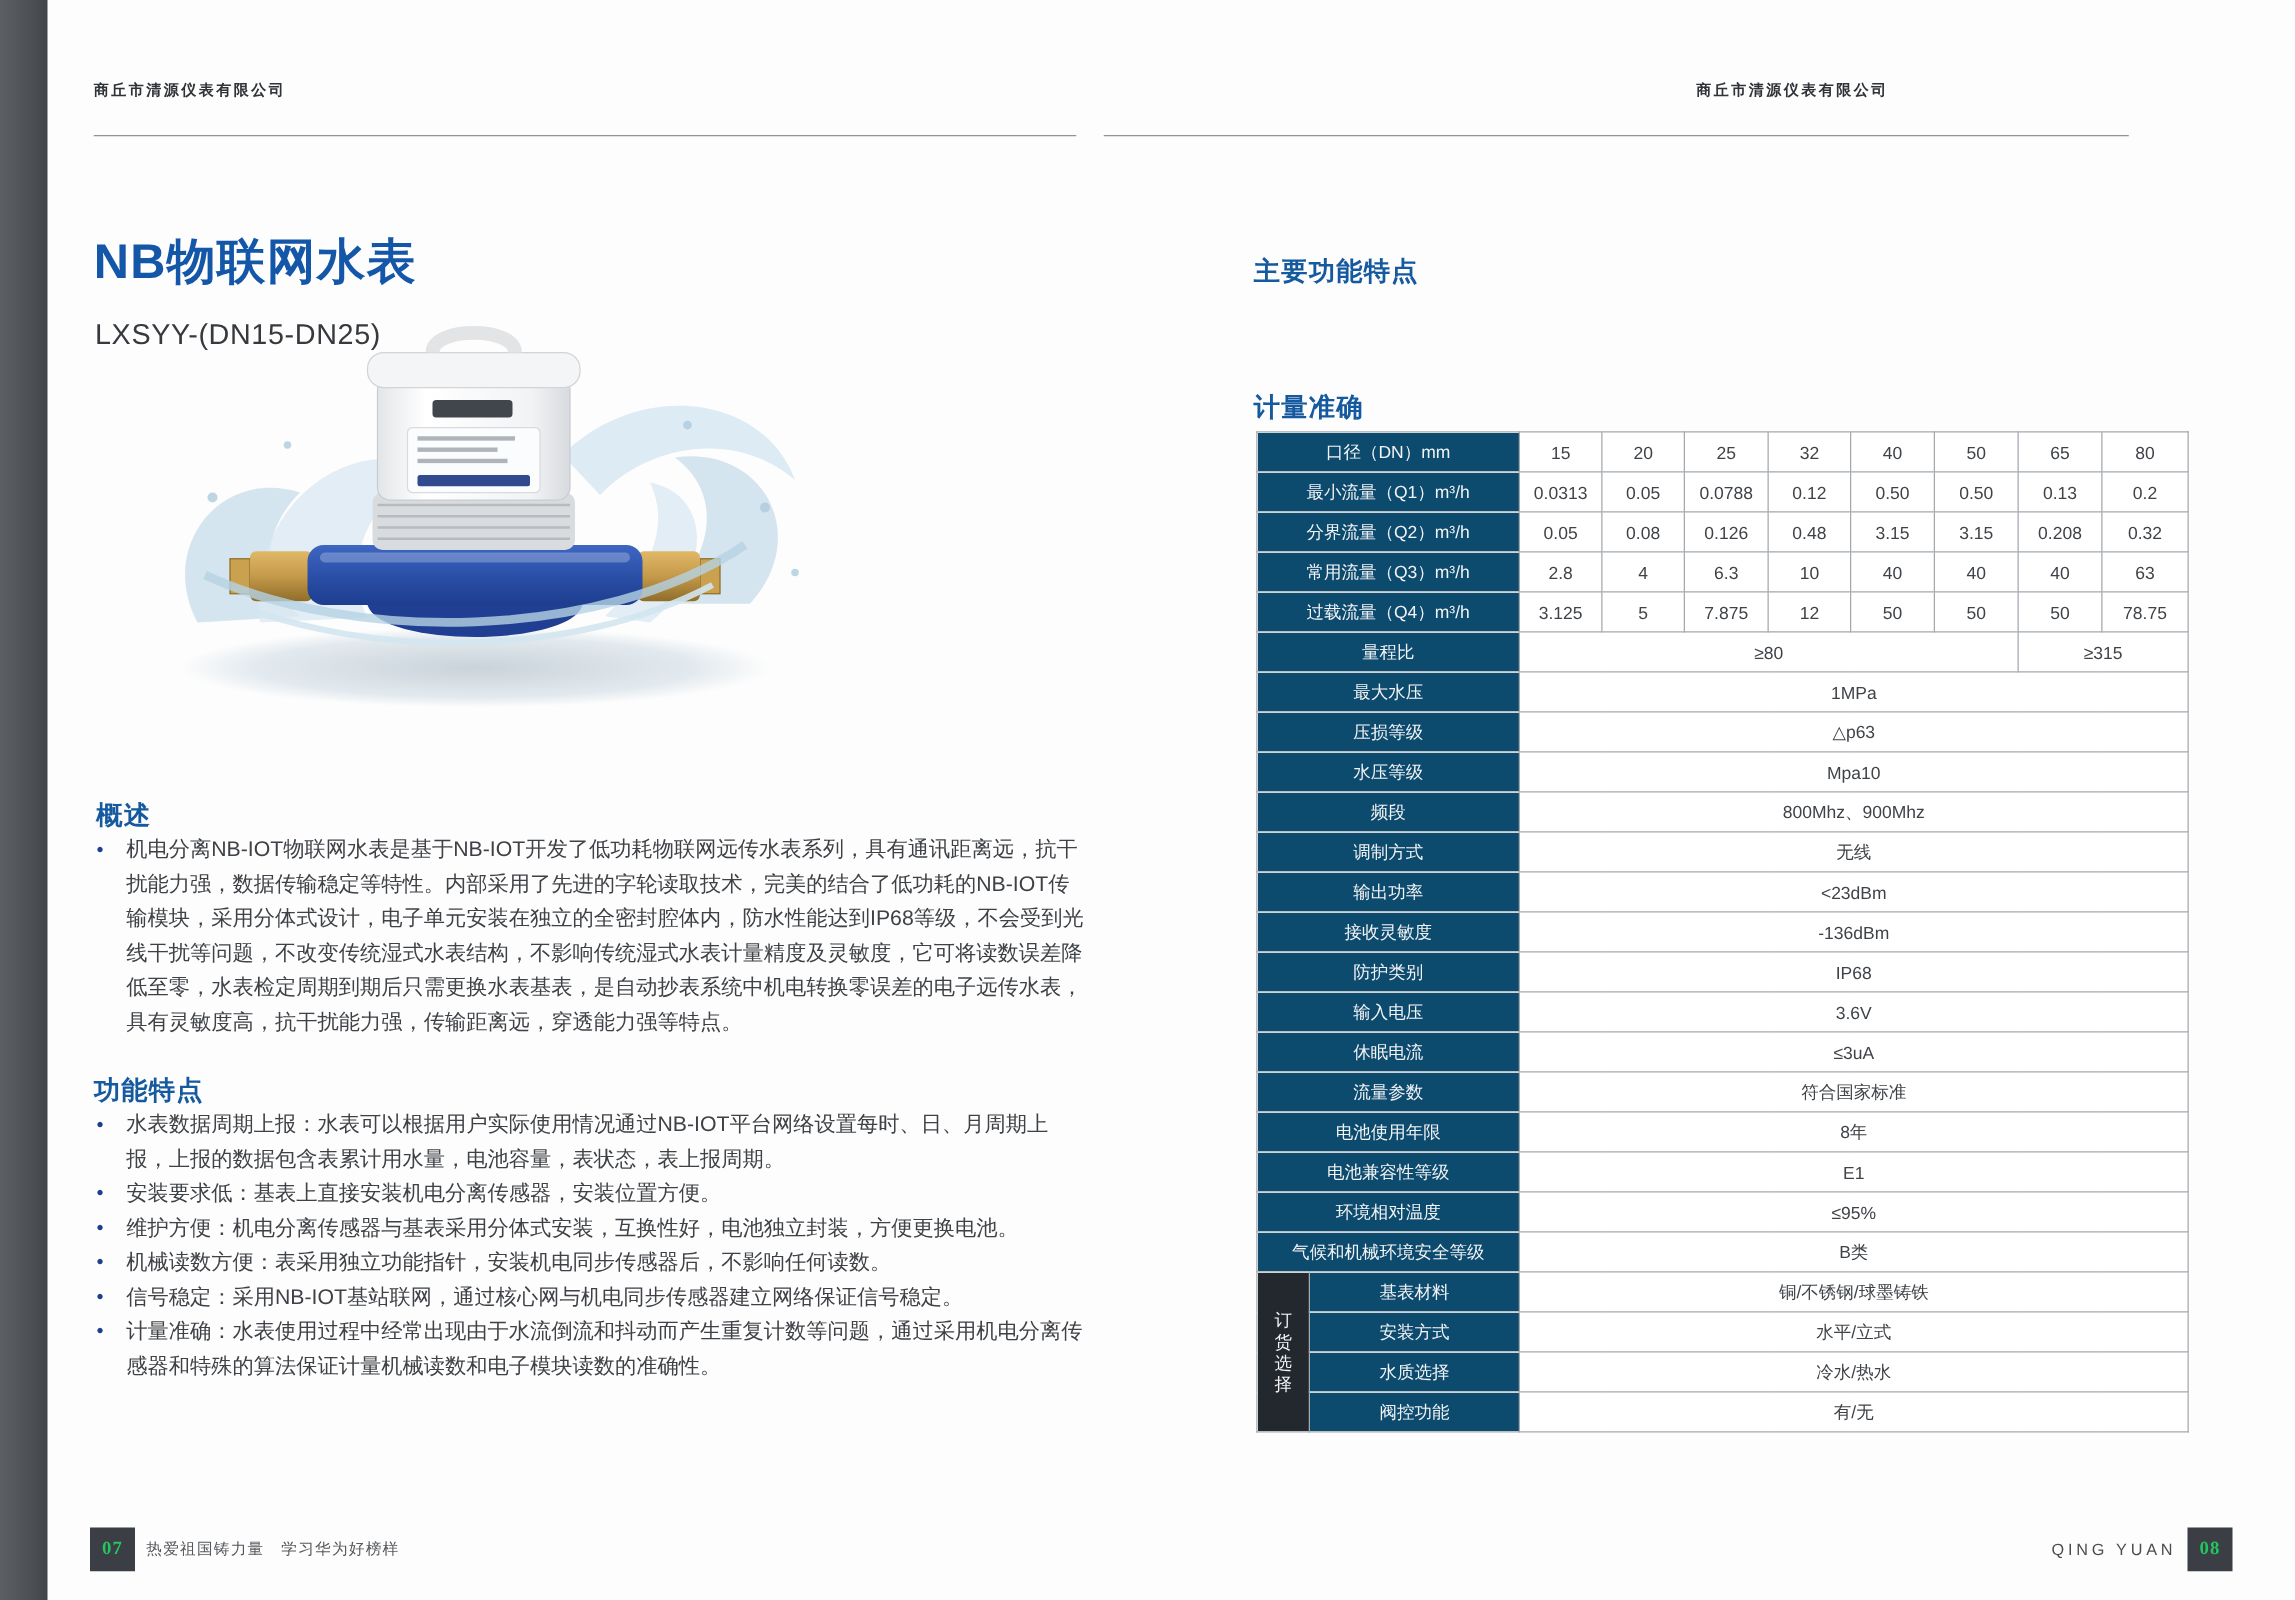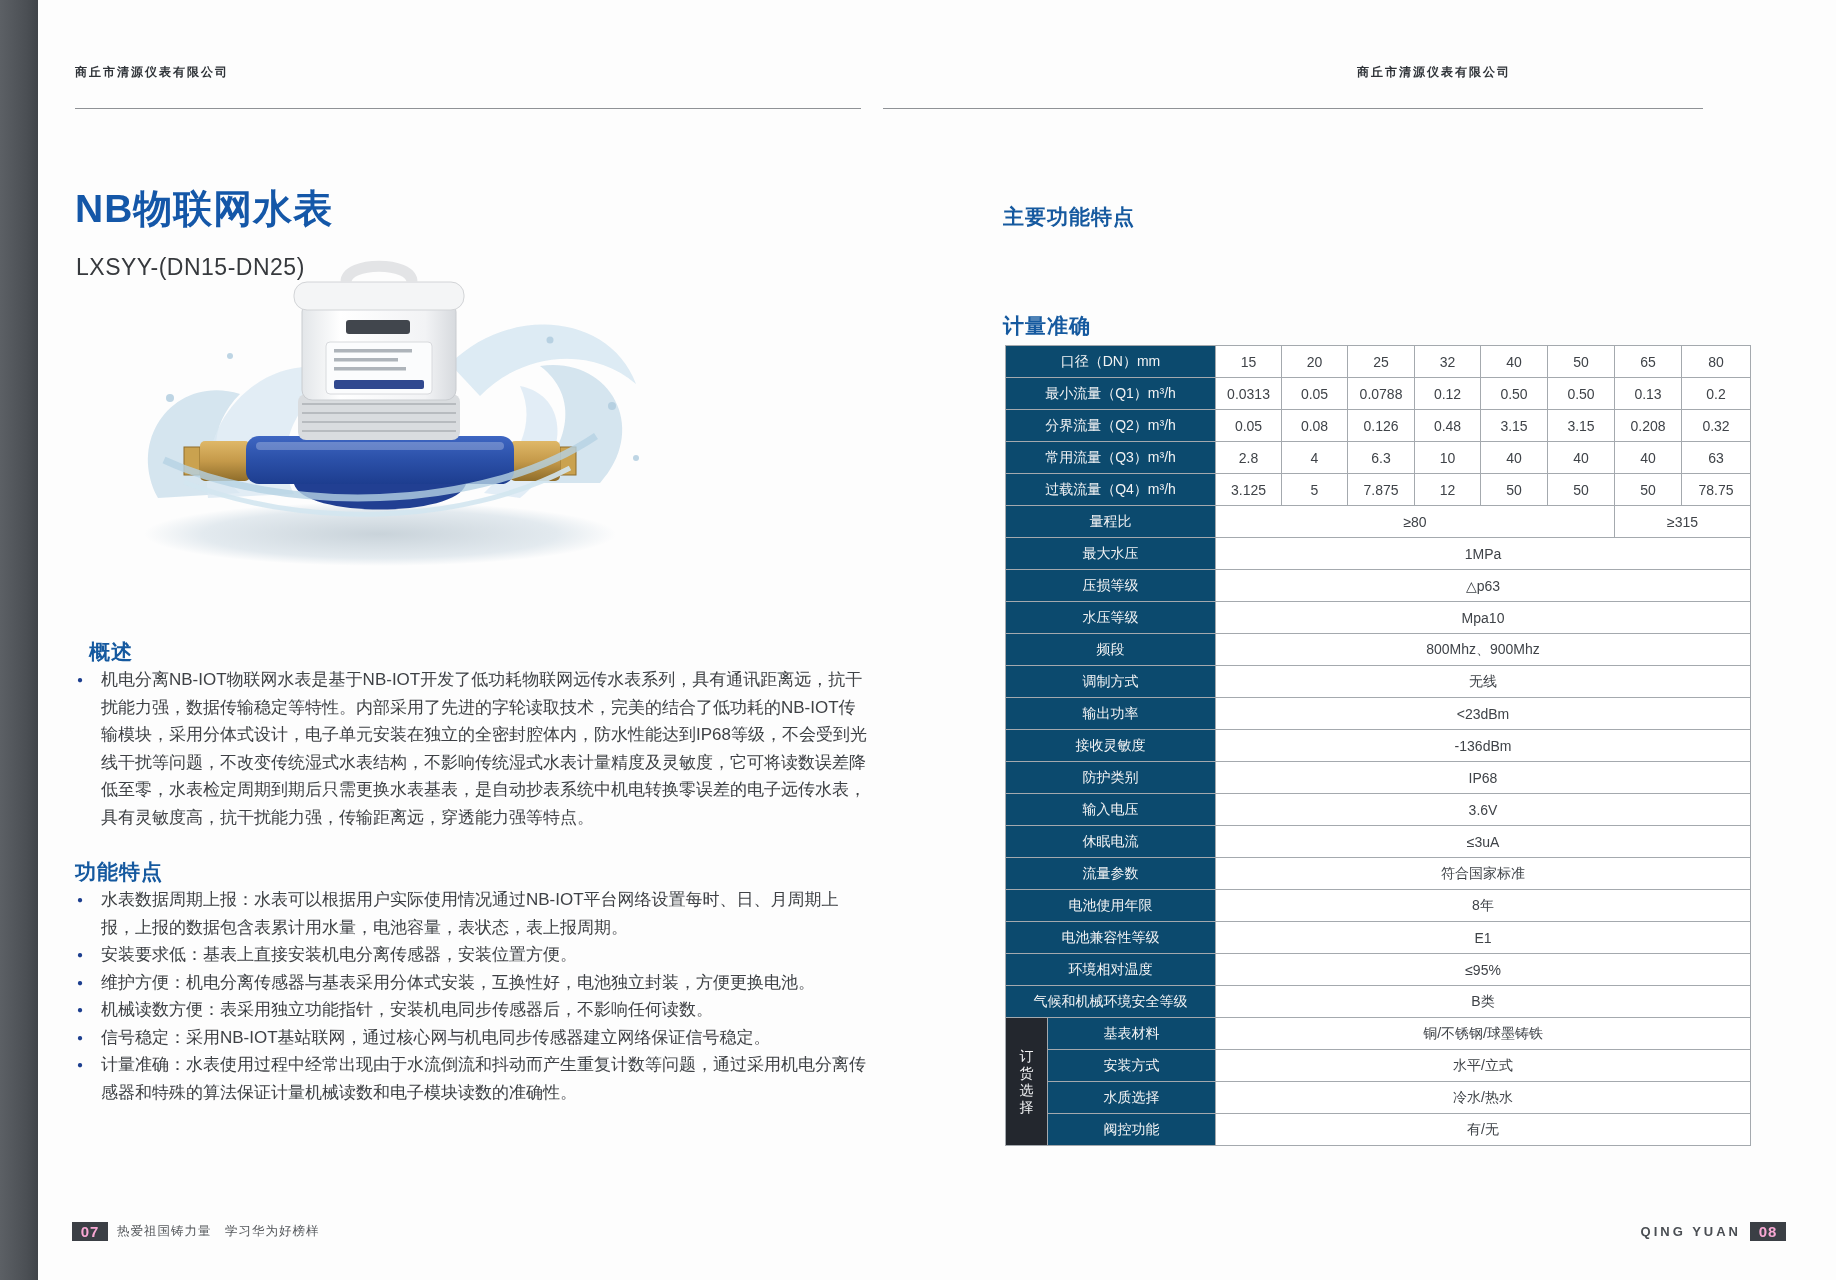--- a/index.html
+++ b/index.html
@@ -13,21 +13,21 @@
   .page-header{position:absolute;top:64px;height:44px;border-bottom:1.5px solid #8f9296;
     font-size:12px;font-weight:bold;color:#2f3338;letter-spacing:2px;}
   .page-header.left{left:75px;width:786px;text-align:left;}
   .page-header.right{left:883px;width:820px;text-align:right;padding-right:0;}
   .page-header.right .hdr-inner{display:inline-block;margin-right:192px;}
   
   .title{position:absolute;left:75px;top:182px;font-size:39px;font-weight:bold;color:#1457a8;letter-spacing:1px;}
   .subtitle{position:absolute;left:76px;top:234px;font-size:23px;color:#36393d;letter-spacing:0.5px;margin-top:20px;}
   .photo{position:absolute;left:88px;top:246px;width:584px;height:330px;}
   .sec-heading{font-size:21px;font-weight:bold;color:#15599f;letter-spacing:1px;}
-  .overview-heading{position:absolute;left:89px;top:638px;}
+  .overview-heading{position:absolute;left:77px;top:638px;}
   .overview-body{position:absolute;left:75px;top:666px;width:792px;}
   .features-heading{position:absolute;left:75px;top:858px;}
   .features-list{position:absolute;left:75px;top:886px;width:796px;}
   ul.bullets{list-style:none;margin:0;padding:0;font-size:17px;line-height:27.5px;color:#3e4145;}
   ul.bullets li{position:relative;padding-left:26px;margin:0;}
   ul.bullets li::before{content:"●";position:absolute;left:2px;top:0;font-size:10px;color:#1d3f8f;}
   
   .main-features-heading{position:absolute;left:1003px;top:203px;}
   .main-features-list{position:absolute;left:1003px;top:232px;width:748px;}
   .main-features-list ul.bullets{line-height:31px;}
@@ -36,24 +36,24 @@
   table.specs{border-collapse:collapse;table-layout:fixed;width:745px;font-size:14px;}
   table.specs th,table.specs td{border:1px solid #a4a9ae;height:31px;padding:0 3px;text-align:center;overflow:hidden;}
   table.specs th.label-cell{background:#0c4a6e;color:#f2f3f4;font-weight:normal;}
   table.specs th.order-cell{background:#23272e;color:#f2f3f4;font-weight:normal;white-space:pre-line;
     font-size:14px;line-height:17px;padding:6px 0;}
   table.specs td.value-cell{background:#ffffff;color:#3f4348;}
   
   .footer{position:absolute;top:1222px;display:flex;align-items:center;gap:9px;}
   .footer.left{left:72px;}
   .footer.right{right:50px;}
-  .page-badge{background:#3b3f45;color:#f9a8d4;font-size:15px;font-weight:bold;
-    width:36px;height:19px;display:flex;align-items:center;justify-content:center;letter-spacing:1px;}
+  .page-badge{background:#3b3f45;color:#22c55e;font-size:15px;font-weight:bold;
+    width:36px;height:35px;display:flex;align-items:center;justify-content:center;letter-spacing:1px;font-family:Liberation Serif, serif;}
   .slogan{font-size:12.5px;color:#55585c;letter-spacing:1px;}
-  .brand{font-size:13px;color:#4a4e53;letter-spacing:3px;font-weight:bold;}
+  .brand{font-size:13px;color:#4a4e53;letter-spacing:3px;}
 </style>
 </head>
 <body>
 
 <div class="canvas">
   <div class="edge-band"></div>
 
   <div class="page-header left">
     <span>商丘市清源仪表有限公司</span>
   </div>

